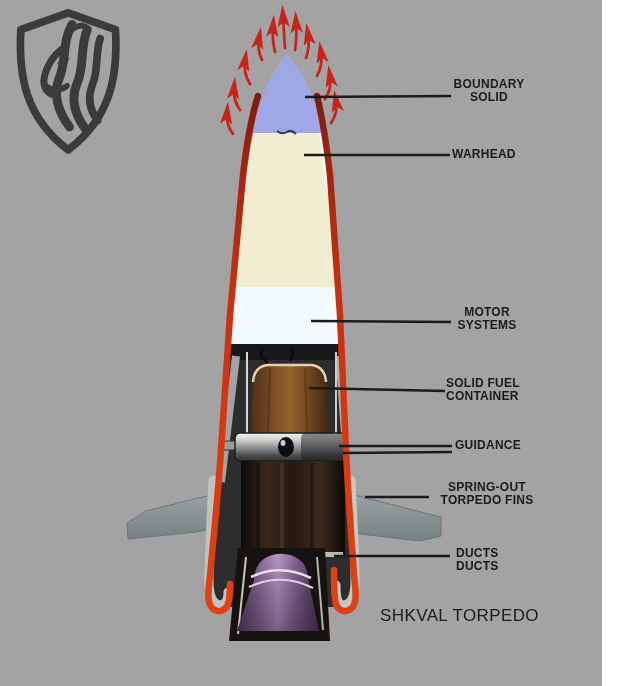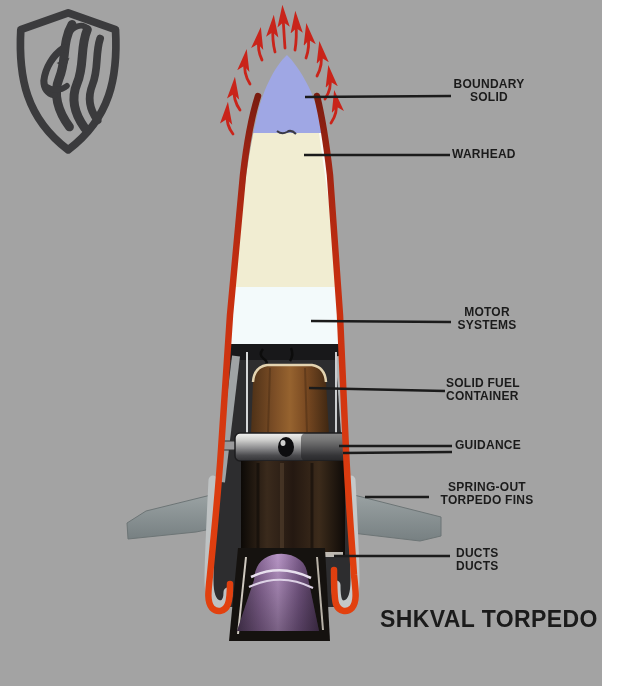--- a/index.html
+++ b/index.html
@@ -3,21 +3,21 @@
 <meta charset="utf-8">
 <style>
   html,body{margin:0;padding:0;background:#ffffff;}
   #stage{position:relative;width:602px;height:686px;background:#a3a3a3;overflow:hidden;
          font-family:"Liberation Sans", sans-serif;}
   #art{position:absolute;left:0;top:0;}
   .lbl{position:absolute;font-weight:bold;font-size:12px;line-height:13px;
        letter-spacing:.25px;color:#1b1b1b;white-space:nowrap;}
   .lbl.center{text-align:center;}
   .lbl span{display:block;}
-  #title{position:absolute;left:380px;top:606px;font-weight:bold;font-size:23px;
+  #title{position:absolute;left:380px;top:606px;font-weight:normal;font-size:17px;
          letter-spacing:.4px;color:#1b1b1b;white-space:nowrap;text-align:center;}
 </style>
 </head>
 <body>
 
 <div id="stage">
 
 <svg id="art" width="627" height="686" viewBox="0 0 627 686">
   <defs>
     <clipPath id="hullClip">

